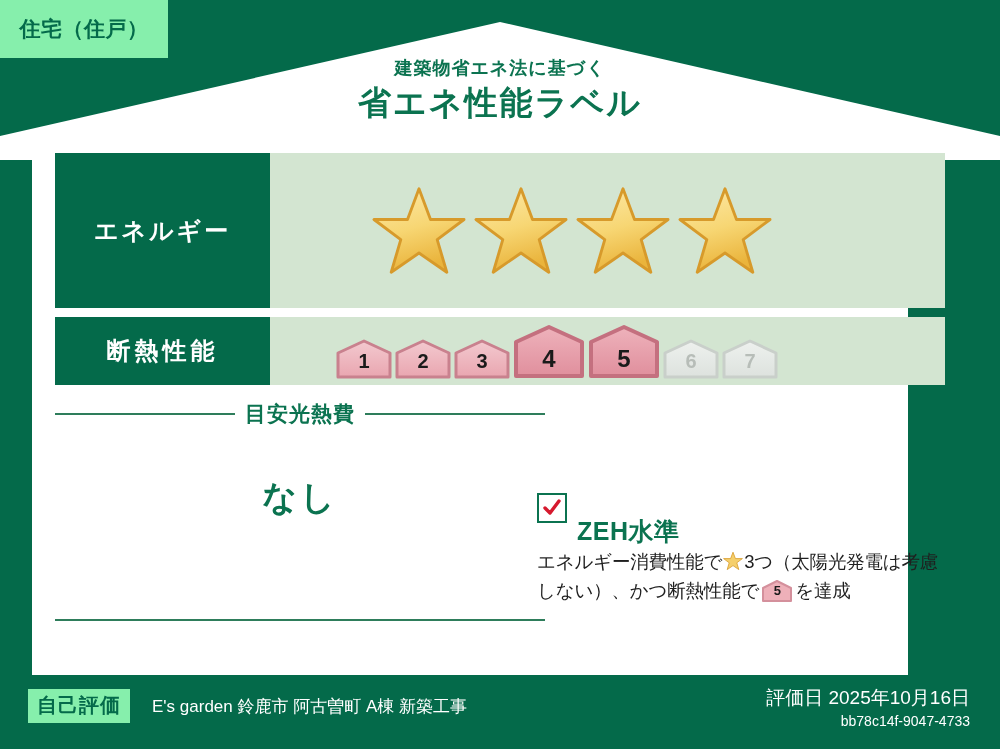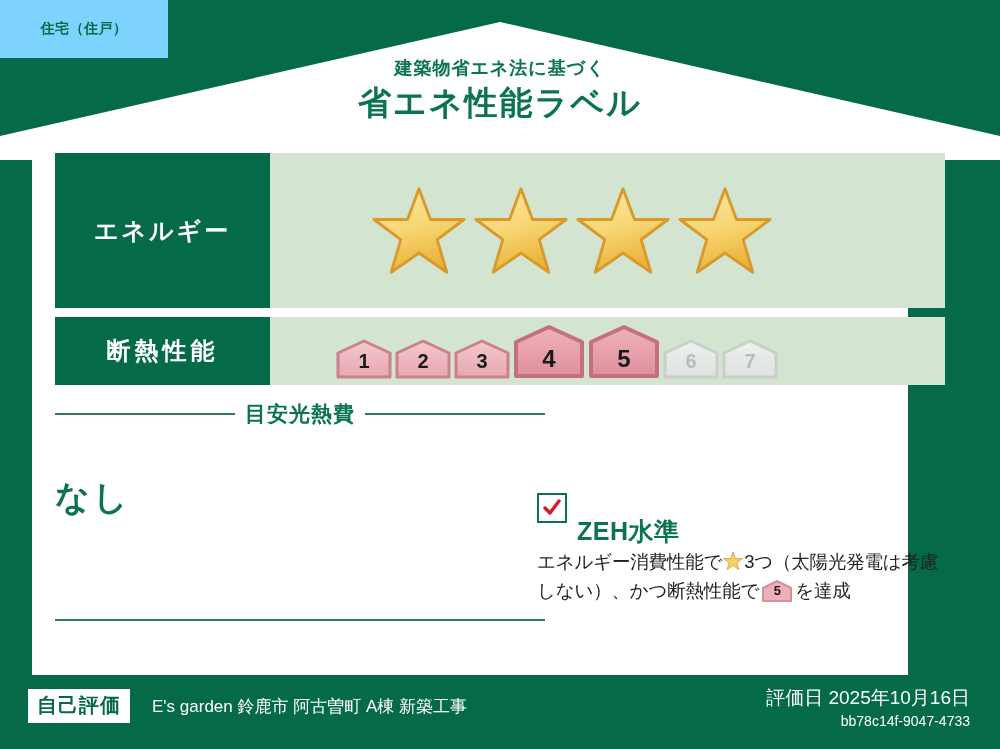--- a/index.html
+++ b/index.html
@@ -13,22 +13,22 @@
   .label-root{position:absolute;inset:0;width:1000px;height:749px;}
 
   
   .band{position:absolute;left:0;top:0;width:1000px;height:150px;background:#046a4a;}
   .roof{
     position:absolute;left:0;top:0;width:1000px;height:160px;
     background:#ffffff;
     clip-path:polygon(0 150px, 0 136px, 500px 22px, 1000px 136px, 1000px 150px, 1000px 160px, 0 160px);
   }
   .tab{
-    position:absolute;top:0;background:#7dd3fc;
-    color:#046a4a;font-weight:bold;font-size:14px;
+    position:absolute;top:0;background:#86efac;
+    color:#046a4a;font-weight:bold;font-size:21px;
     display:flex;align-items:center;justify-content:center;
     letter-spacing:.5px;
   }
   .tab-left{left:0;width:168px;height:58px;}
   .tab-right{right:0;width:182px;height:58px;}
 
   .title-wrap{
     position:absolute;left:0;top:58px;width:1000px;
     text-align:center;color:#0b7350;
   }
@@ -82,21 +82,21 @@
   
   .cost-head{
     position:absolute;left:23px;top:258px;width:490px;height:22px;
     display:flex;align-items:center;gap:10px;color:#0b7350;text-align:center;
   }
   .cost-head .hr{flex:1 1 auto;height:2px;background:#2e7d5b;}
   .cost-head .ttl{font-size:21px;font-weight:bold;letter-spacing:1px;white-space:nowrap;}
 
   .cost-val{
     position:absolute;left:23px;top:330px;width:490px;
-    color:#0b7350;font-size:34px;font-weight:bold;letter-spacing:3px;
+    text-align:center;color:#0b7350;font-size:34px;font-weight:bold;letter-spacing:3px;
   }
 
   .cost-rule{
     position:absolute;left:23px;top:474px;width:490px;height:2px;background:#2e7d5b;
   }
 
   
   .zeh{position:absolute;left:505px;top:322px;width:410px;}
   .zeh-head{display:flex;align-items:center;gap:10px;}
   .zeh-box{
@@ -113,21 +113,21 @@
   }
   .mini-house svg{display:block;width:30px;height:22px;}
   .mini-house b{
     position:absolute;left:0;right:0;bottom:1px;text-align:center;
     font-size:13px;color:#1a1a1a;font-weight:bold;
   }
 
   
   .footer{position:absolute;left:0;top:675px;width:1000px;height:74px;color:#ffffff;}
   .self-badge{
-    position:absolute;left:28px;top:14px;background:#ffffff;color:#046a4a;
+    position:absolute;left:28px;top:14px;background:#86efac;color:#046a4a;
     font-size:20px;font-weight:bold;letter-spacing:1px;
     padding:3px 9px 4px 9px;
   }
   .self-text{
     position:absolute;left:152px;top:20px;font-size:17px;letter-spacing:0px;white-space:nowrap;
   }
   .eval-date{position:absolute;right:30px;top:10px;font-size:19px;white-space:nowrap;}
   .eval-id{position:absolute;right:30px;top:38px;font-size:14px;white-space:nowrap;}
 </style>
 </head>

